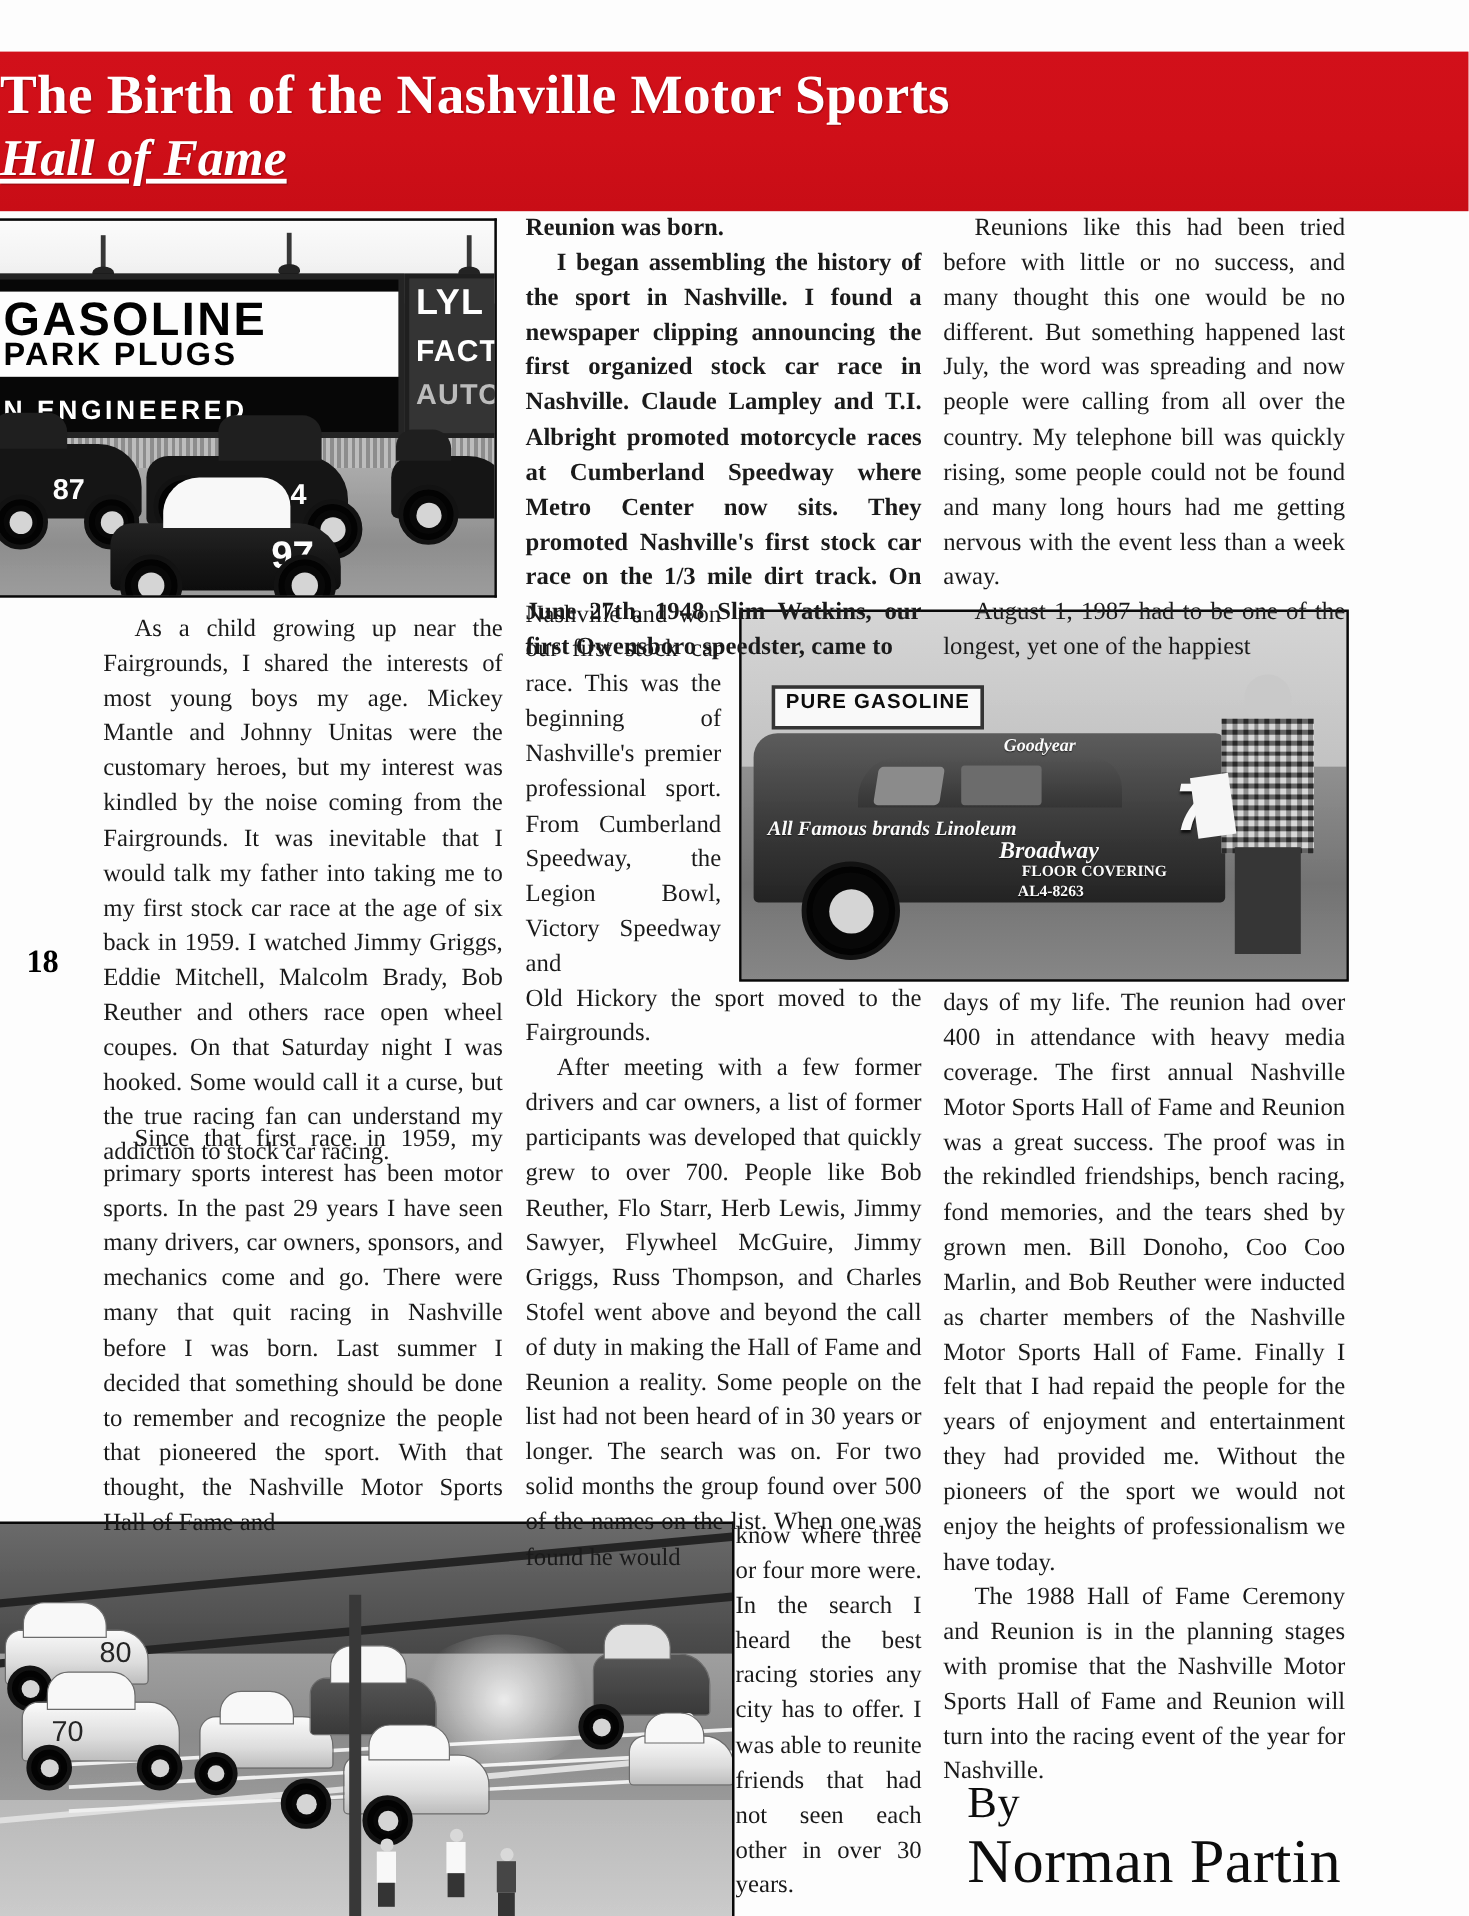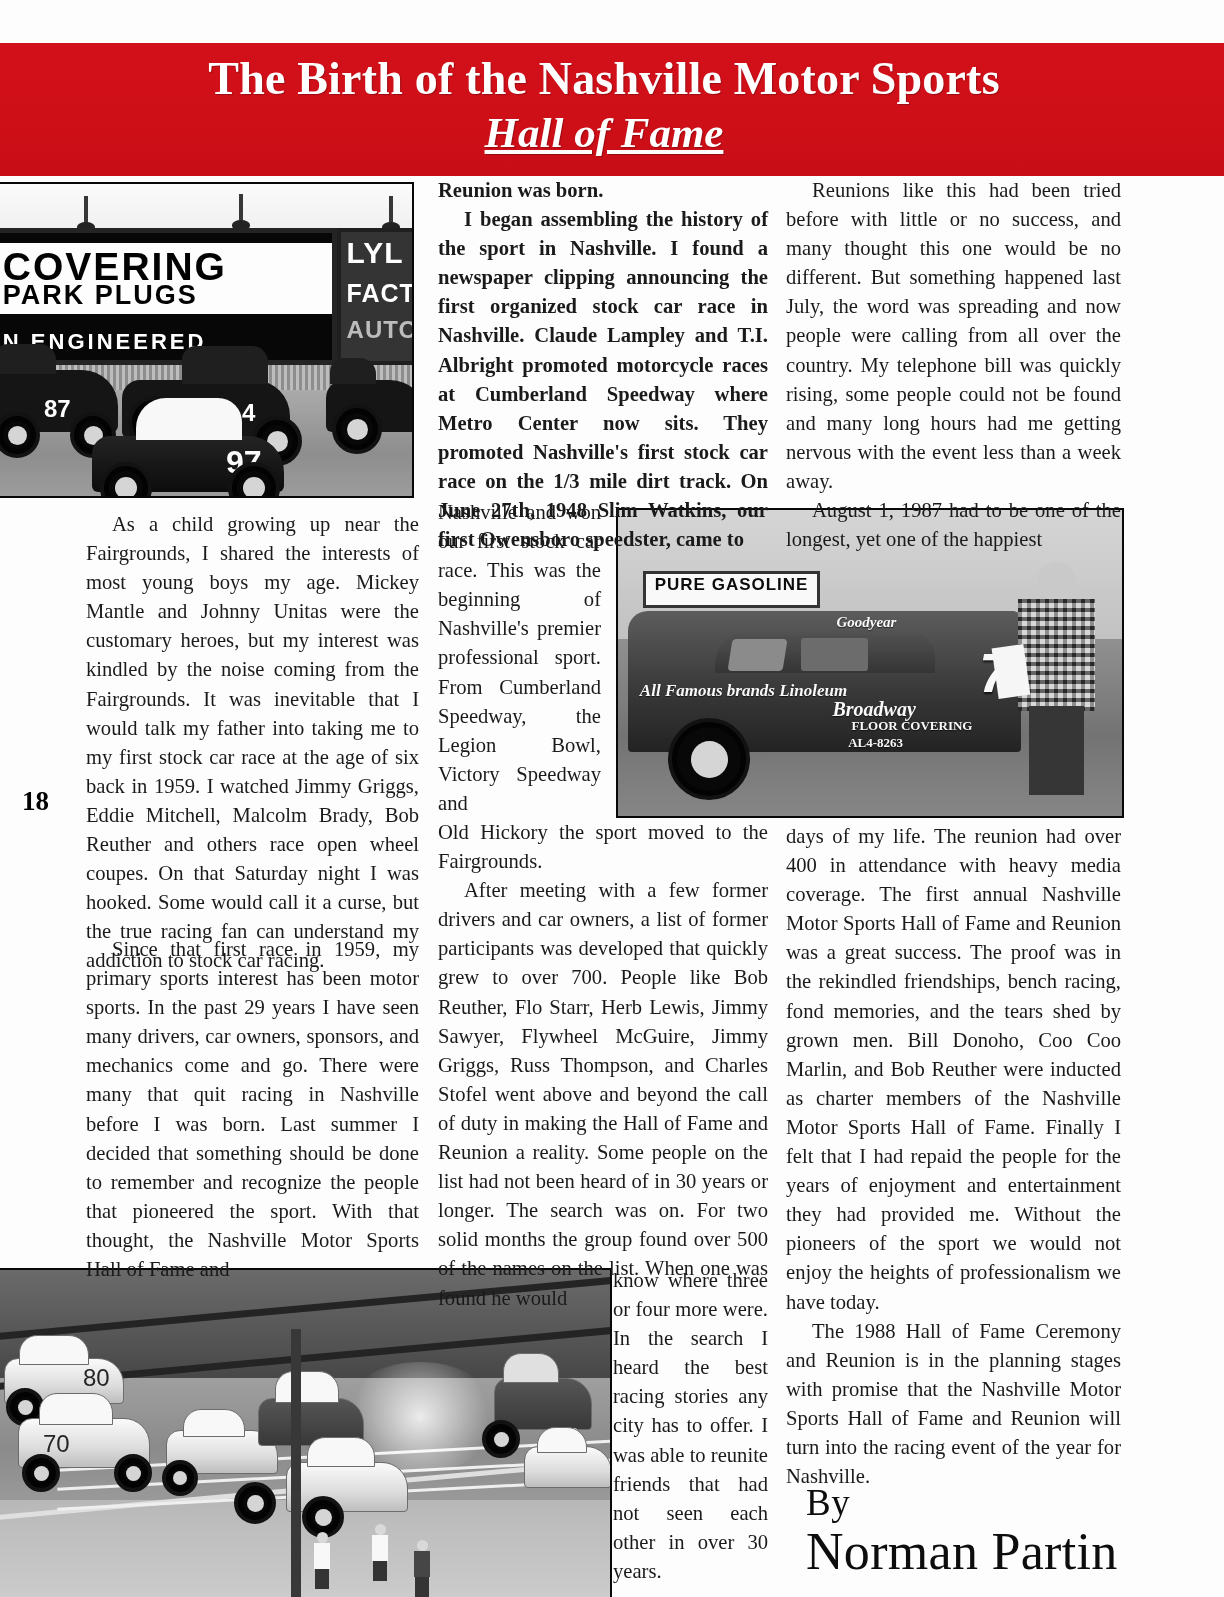--- a/index.html
+++ b/index.html
@@ -28,21 +28,20 @@
     height: 133px;
     background: #d2101a;
     background: linear-gradient(180deg, #d2101a 0%, #cf0f18 55%, #c80d16 100%);
     box-sizing: border-box;
   }
   .banner-inner {
     position: absolute;
     left: 0;
     right: 16px;
     top: 8px;
-    text-align: center;
   }
   .banner-line1 {
     color: #ffffff;
     font-family: "Liberation Serif", "DejaVu Serif", serif;
     font-weight: bold;
     font-size: 46px;
     line-height: 56px;
     letter-spacing: 0.2px;
     text-shadow: 1px 1px 1px rgba(0,0,0,0.25);
     white-space: nowrap;
@@ -392,21 +391,21 @@
     <div class="p1-sky"></div>
     <div class="p1-fence"></div>
     <div class="p1-ground"></div>
 
     <div class="p1-light" style="left:88px; top:12px;"></div>
     <div class="p1-light" style="left:243px; top:10px;"></div>
     <div class="p1-light" style="left:393px; top:12px;"></div>
 
     <div class="p1-board">
       <div class="p1-board-white"></div>
-      <div class="p1-txt-autolite">COVERING</div>
+      <div class="p1-txt-autolite">GASOLINE</div>
       <div class="p1-txt-spark">PARK PLUGS</div>
       <div class="p1-txt-eng">N ENGINEERED</div>
     </div>
 
     <div class="p1-board2">
       <div class="p1-txt-lyl">LYL</div>
       <div class="p1-txt-fact">FACT</div>
       <div class="p1-txt-auto">AUTO</div>
     </div>
 

